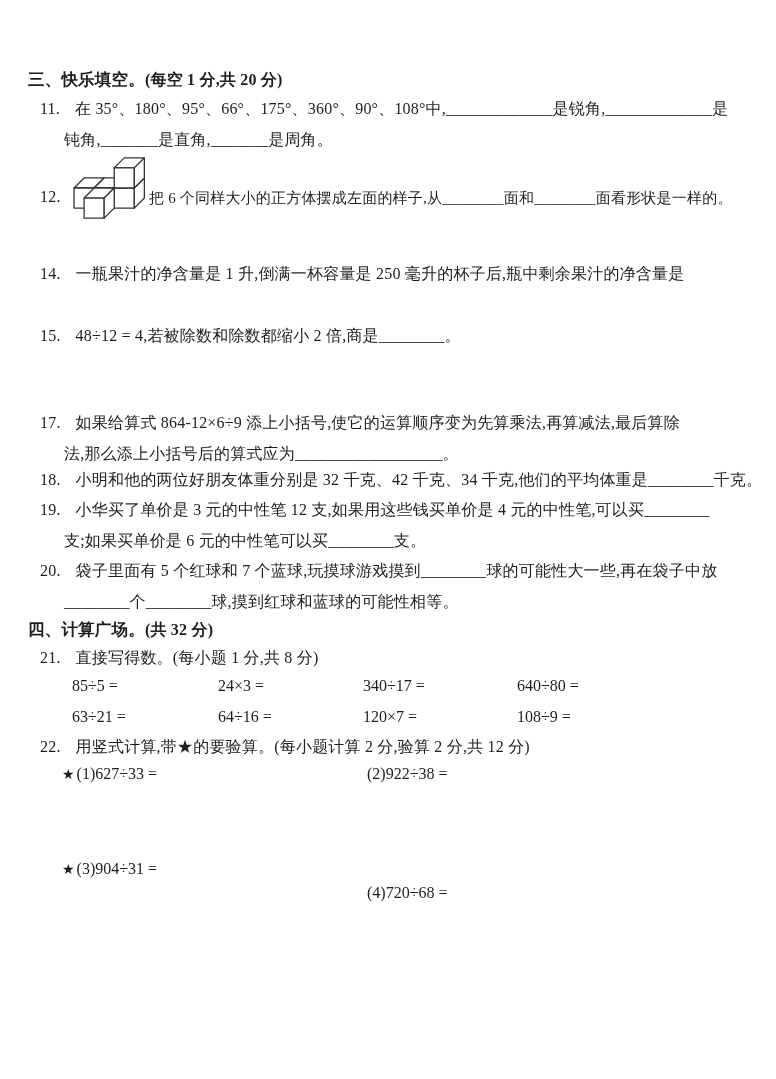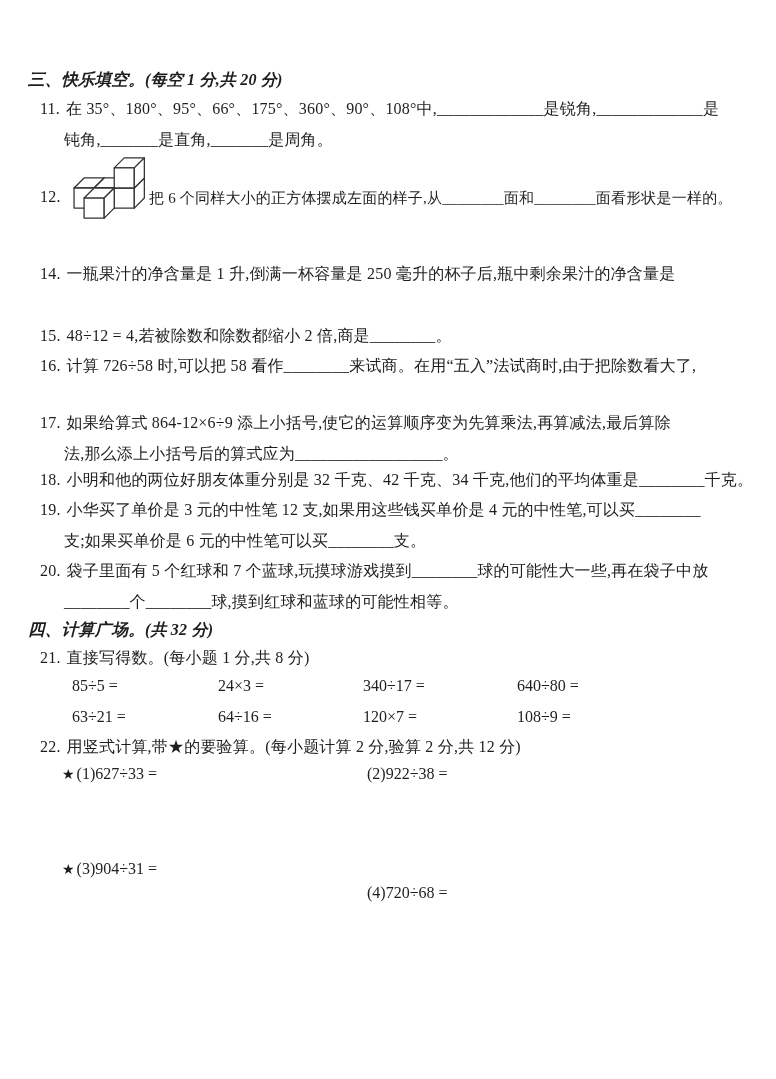--- a/index.html
+++ b/index.html
@@ -16,28 +16,27 @@
     position:absolute;
     white-space:nowrap;
     font-size:16px;
     line-height:22px;
     letter-spacing:0.2px;
   }
   .sec-heading{
     font-family:"Liberation Sans","DejaVu Sans",sans-serif;
     font-weight:700;
     font-size:16.5px;
-    font-style:italic;
   }
   .sec-heading .note{
     font-family:"Liberation Serif","DejaVu Serif",serif;
     font-weight:700;
     font-size:16px;
   }
-  .qnum{display:inline-block;margin-right:6px;}
+  .qnum{display:inline-block;margin-right:15px;}
   .cell{position:absolute;white-space:nowrap;font-size:16px;}
   .star{font-size:14px;margin-right:2px;}
   .fig-cubes{position:absolute;}
   .fig-cubes svg{display:block;}
   .q12text{font-size:15px;text-align:right;}
 </style>
 </head>
 <body>
 
 <div class="page">
@@ -88,23 +87,20 @@
 
 
   <div class="line" style="left:40px;top:263px;">
     <span class="qnum">14.</span><span>一瓶果汁的净含量是 1 升,倒满一杯容量是 250 毫升的杯子后,瓶中剩余果汁的净含量是</span>
   </div>
 
   <div class="line" style="left:40px;top:325px;">
     <span class="qnum">15.</span><span>48÷12 = 4,若被除数和除数都缩小 2 倍,商是________。</span>
   </div>
 
-  <div class="line" style="left:40px;top:355px;">
-    <span class="qnum">16.</span><span>计算 726÷58 时,可以把 58 看作________来试商。在用“五入”法试商时,由于把除数看大了,</span>
-  </div>
 
   <div class="line" style="left:40px;top:412px;">
     <span class="qnum">17.</span><span>如果给算式 864-12×6÷9 添上小括号,使它的运算顺序变为先算乘法,再算减法,最后算除</span>
   </div>
   <div class="line" style="left:64px;top:443px;">
     <span>法,那么添上小括号后的算式应为__________________。</span>
   </div>
 
   <div class="line" style="left:40px;top:469px;">
     <span class="qnum">18.</span><span>小明和他的两位好朋友体重分别是 32 千克、42 千克、34 千克,他们的平均体重是________千克。</span>

